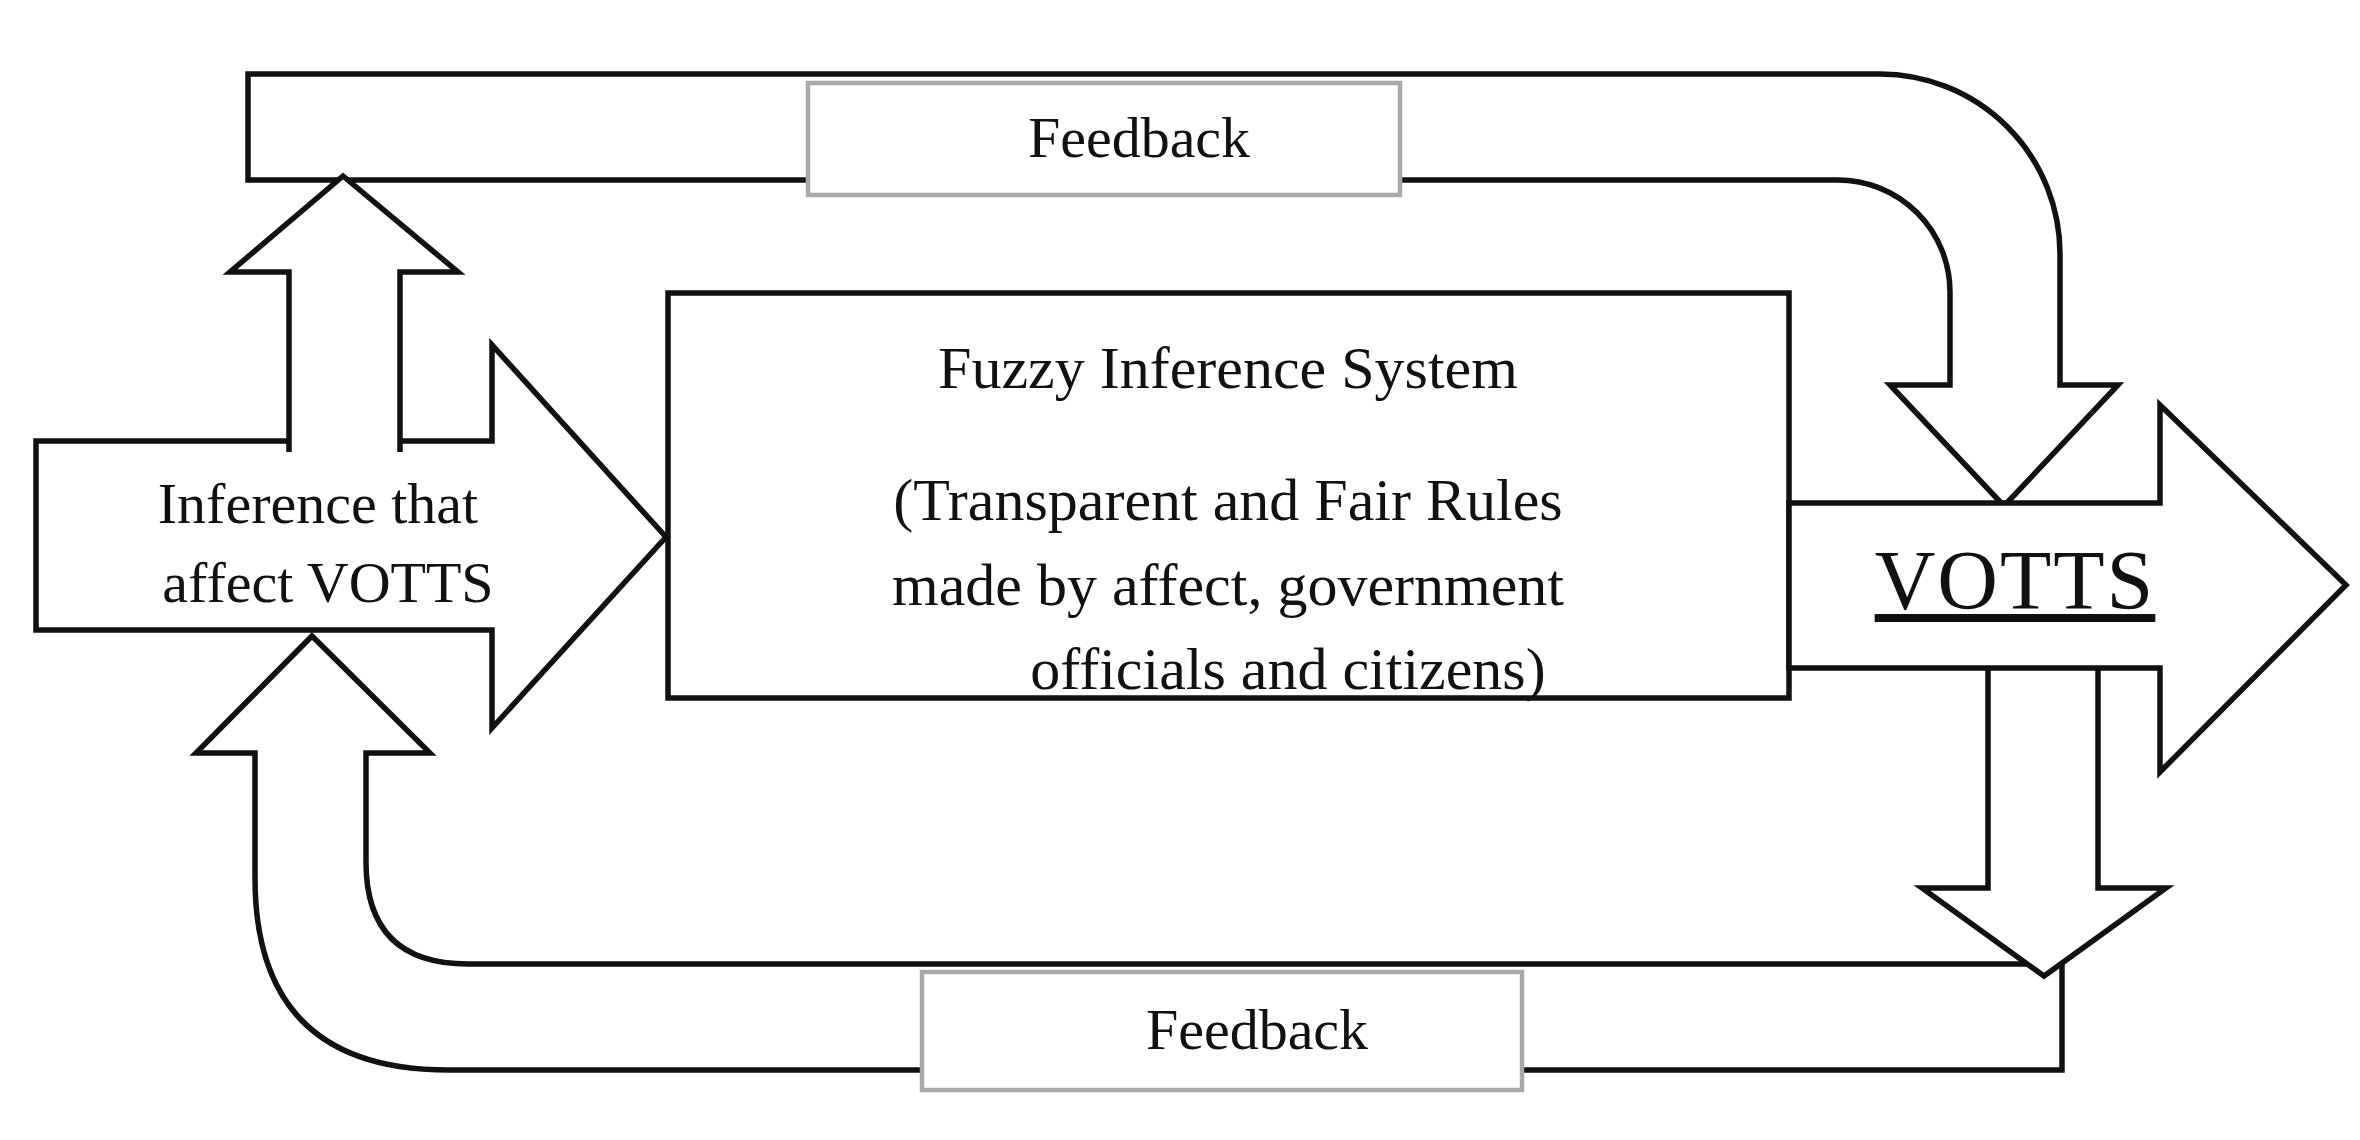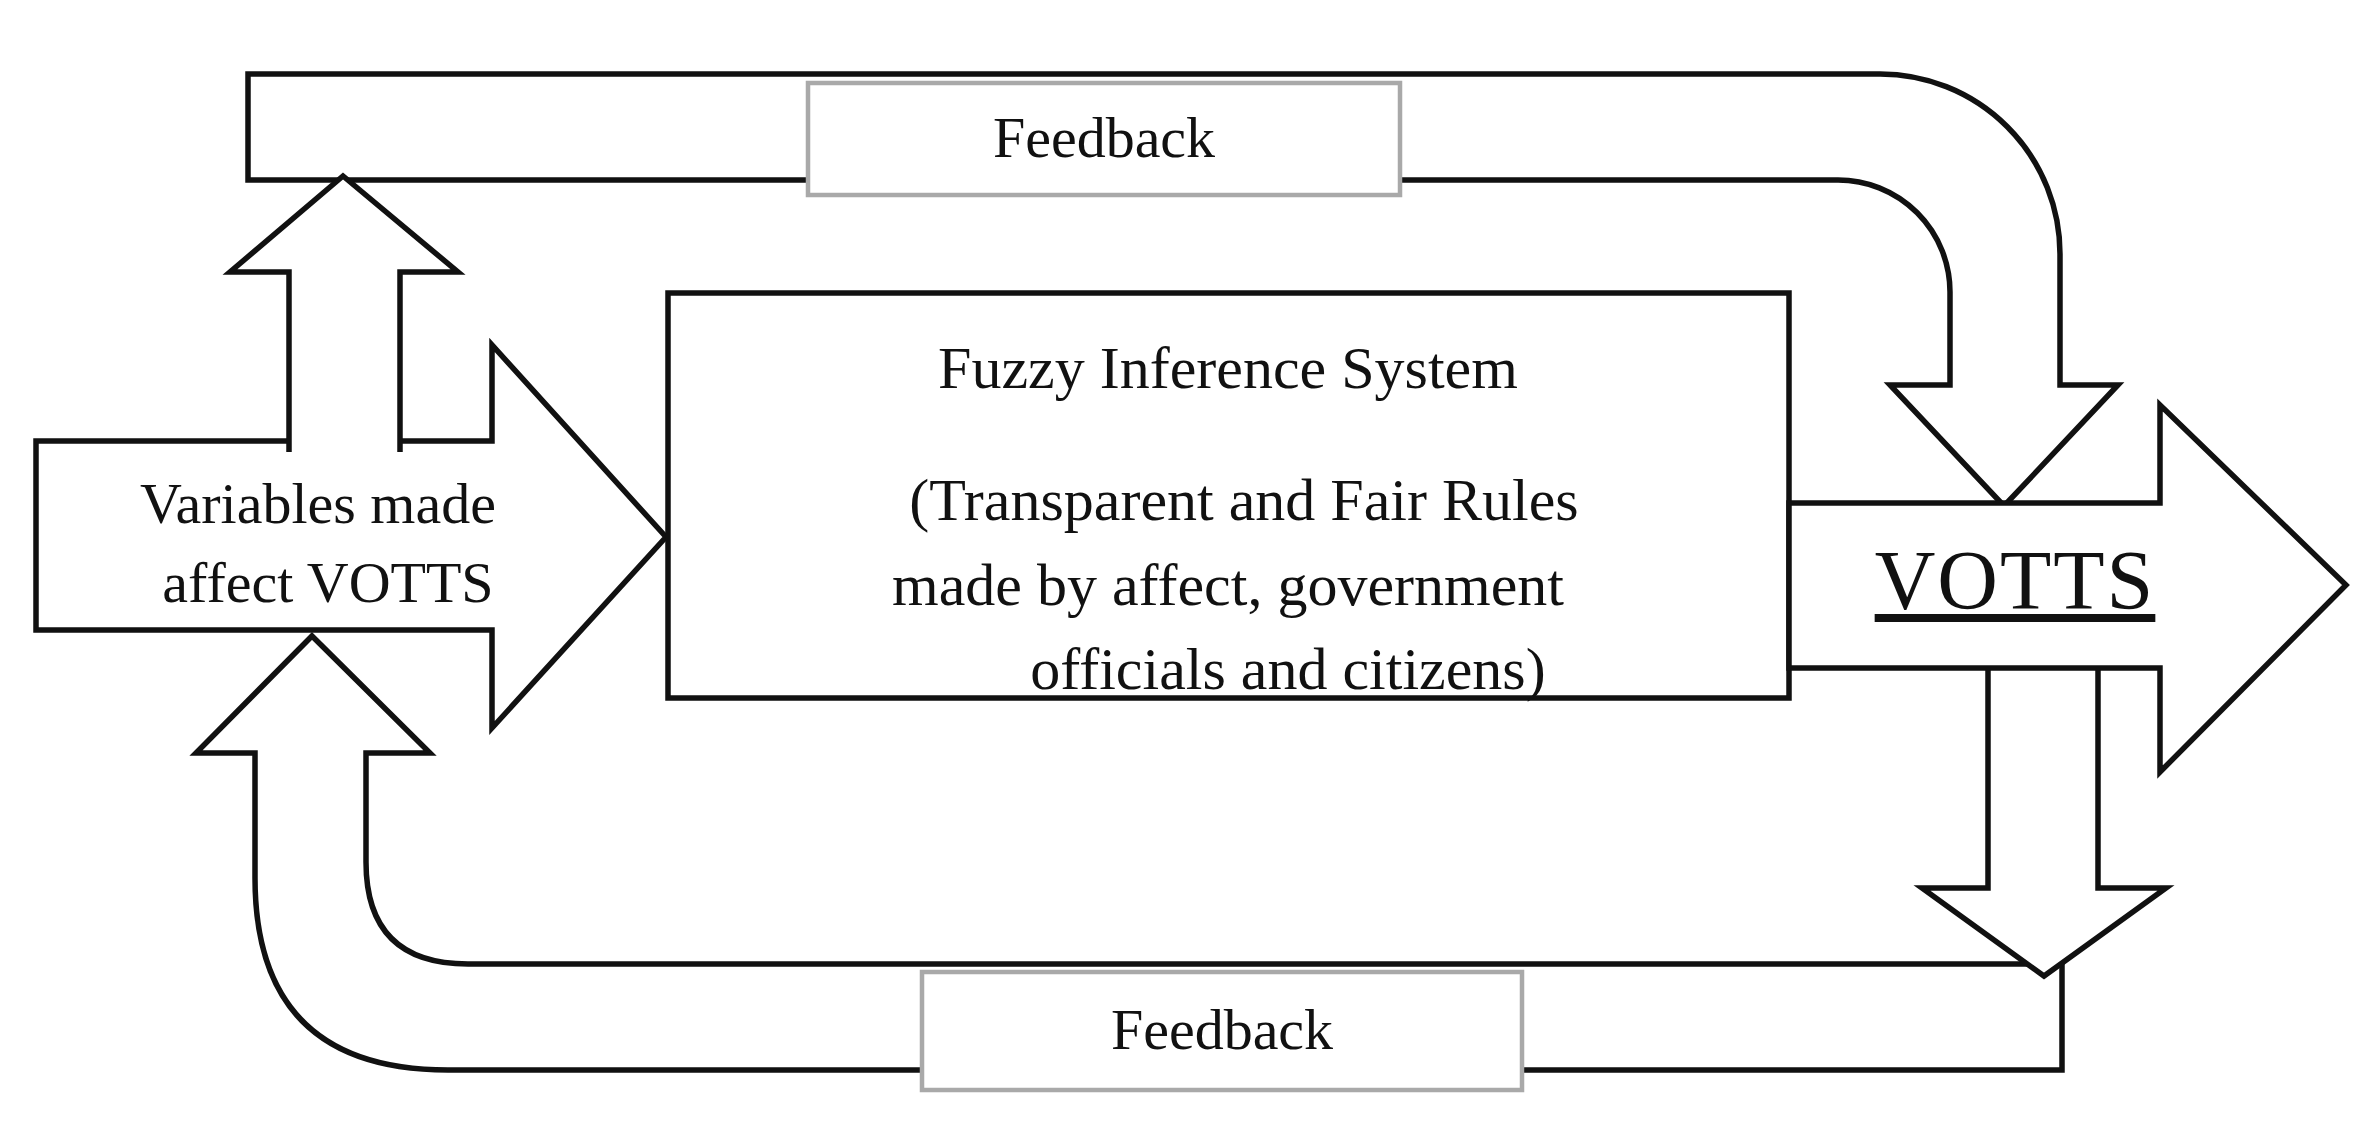--- a/index.html
+++ b/index.html
@@ -35,21 +35,21 @@
     stroke-width: 4.5;
   }
   .txt {
     position: absolute;
     transform: translate(-50%, -50%);
     white-space: nowrap;
     text-align: center;
     line-height: 1;
     color: #111111;
   }
-  .txt-feedback   { font-size: 58px; }
+  .txt-feedback   { font-size: 58px; margin-left: 35px; }
   .txt-vars       { font-size: 58px; }
   .txt-fis-title  { font-size: 60px; text-align: right; }
   .txt-fis-body   { font-size: 60px; }
   .txt-votts      { font-size: 84px; letter-spacing: 2px; }
 </style>
 </head>
 <body>
 
 <div id="canvas">
 
@@ -68,25 +68,25 @@
     <path class="shape" d="M 1988,670 V 888 H 1922 L 2044,976 L 2166,888 H 2098 V 670"></path>
 
     <path class="shape" d="M 1789,503 H 2160 V 405 L 2346,585 L 2160,772 V 668 H 1789 Z"></path>
 
     <rect class="label-box" x="808" y="83" width="592" height="112"></rect>
     <rect class="label-box" x="922" y="972" width="600" height="118"></rect>
   </svg>
 
   <div class="txt txt-feedback" style="left:1104px; top:138px;">Feedback</div>
 
-  <div class="txt txt-vars" style="left:318px; top:504px;">Variables made</div>
+  <div class="txt txt-vars" style="left:318px; top:504px;">Inference that</div>
   <div class="txt txt-vars" style="left:328px; top:583px;">affect VOTTS</div>
 
   <div class="txt txt-fis-title" style="left:1228px; top:368px;">Fuzzy Inference System</div>
-  <div class="txt txt-fis-body" style="left:1228px; top:500px;margin-left:16px;">(Transparent and Fair Rules</div>
+  <div class="txt txt-fis-body" style="left:1228px; top:500px;">(Transparent and Fair Rules</div>
   <div class="txt txt-fis-body" style="left:1228px; top:585px;">made by affect, government</div>
   <div class="txt txt-fis-body" style="left:1288px; top:669px;">officials and citizens)</div>
 
   <div class="txt txt-votts" style="left:2015px; top:581px;text-decoration:underline;">VOTTS</div>
 
   <div class="txt txt-feedback" style="left:1222px; top:1030px;">Feedback</div>
 
 </div>
 
 </body></html>

